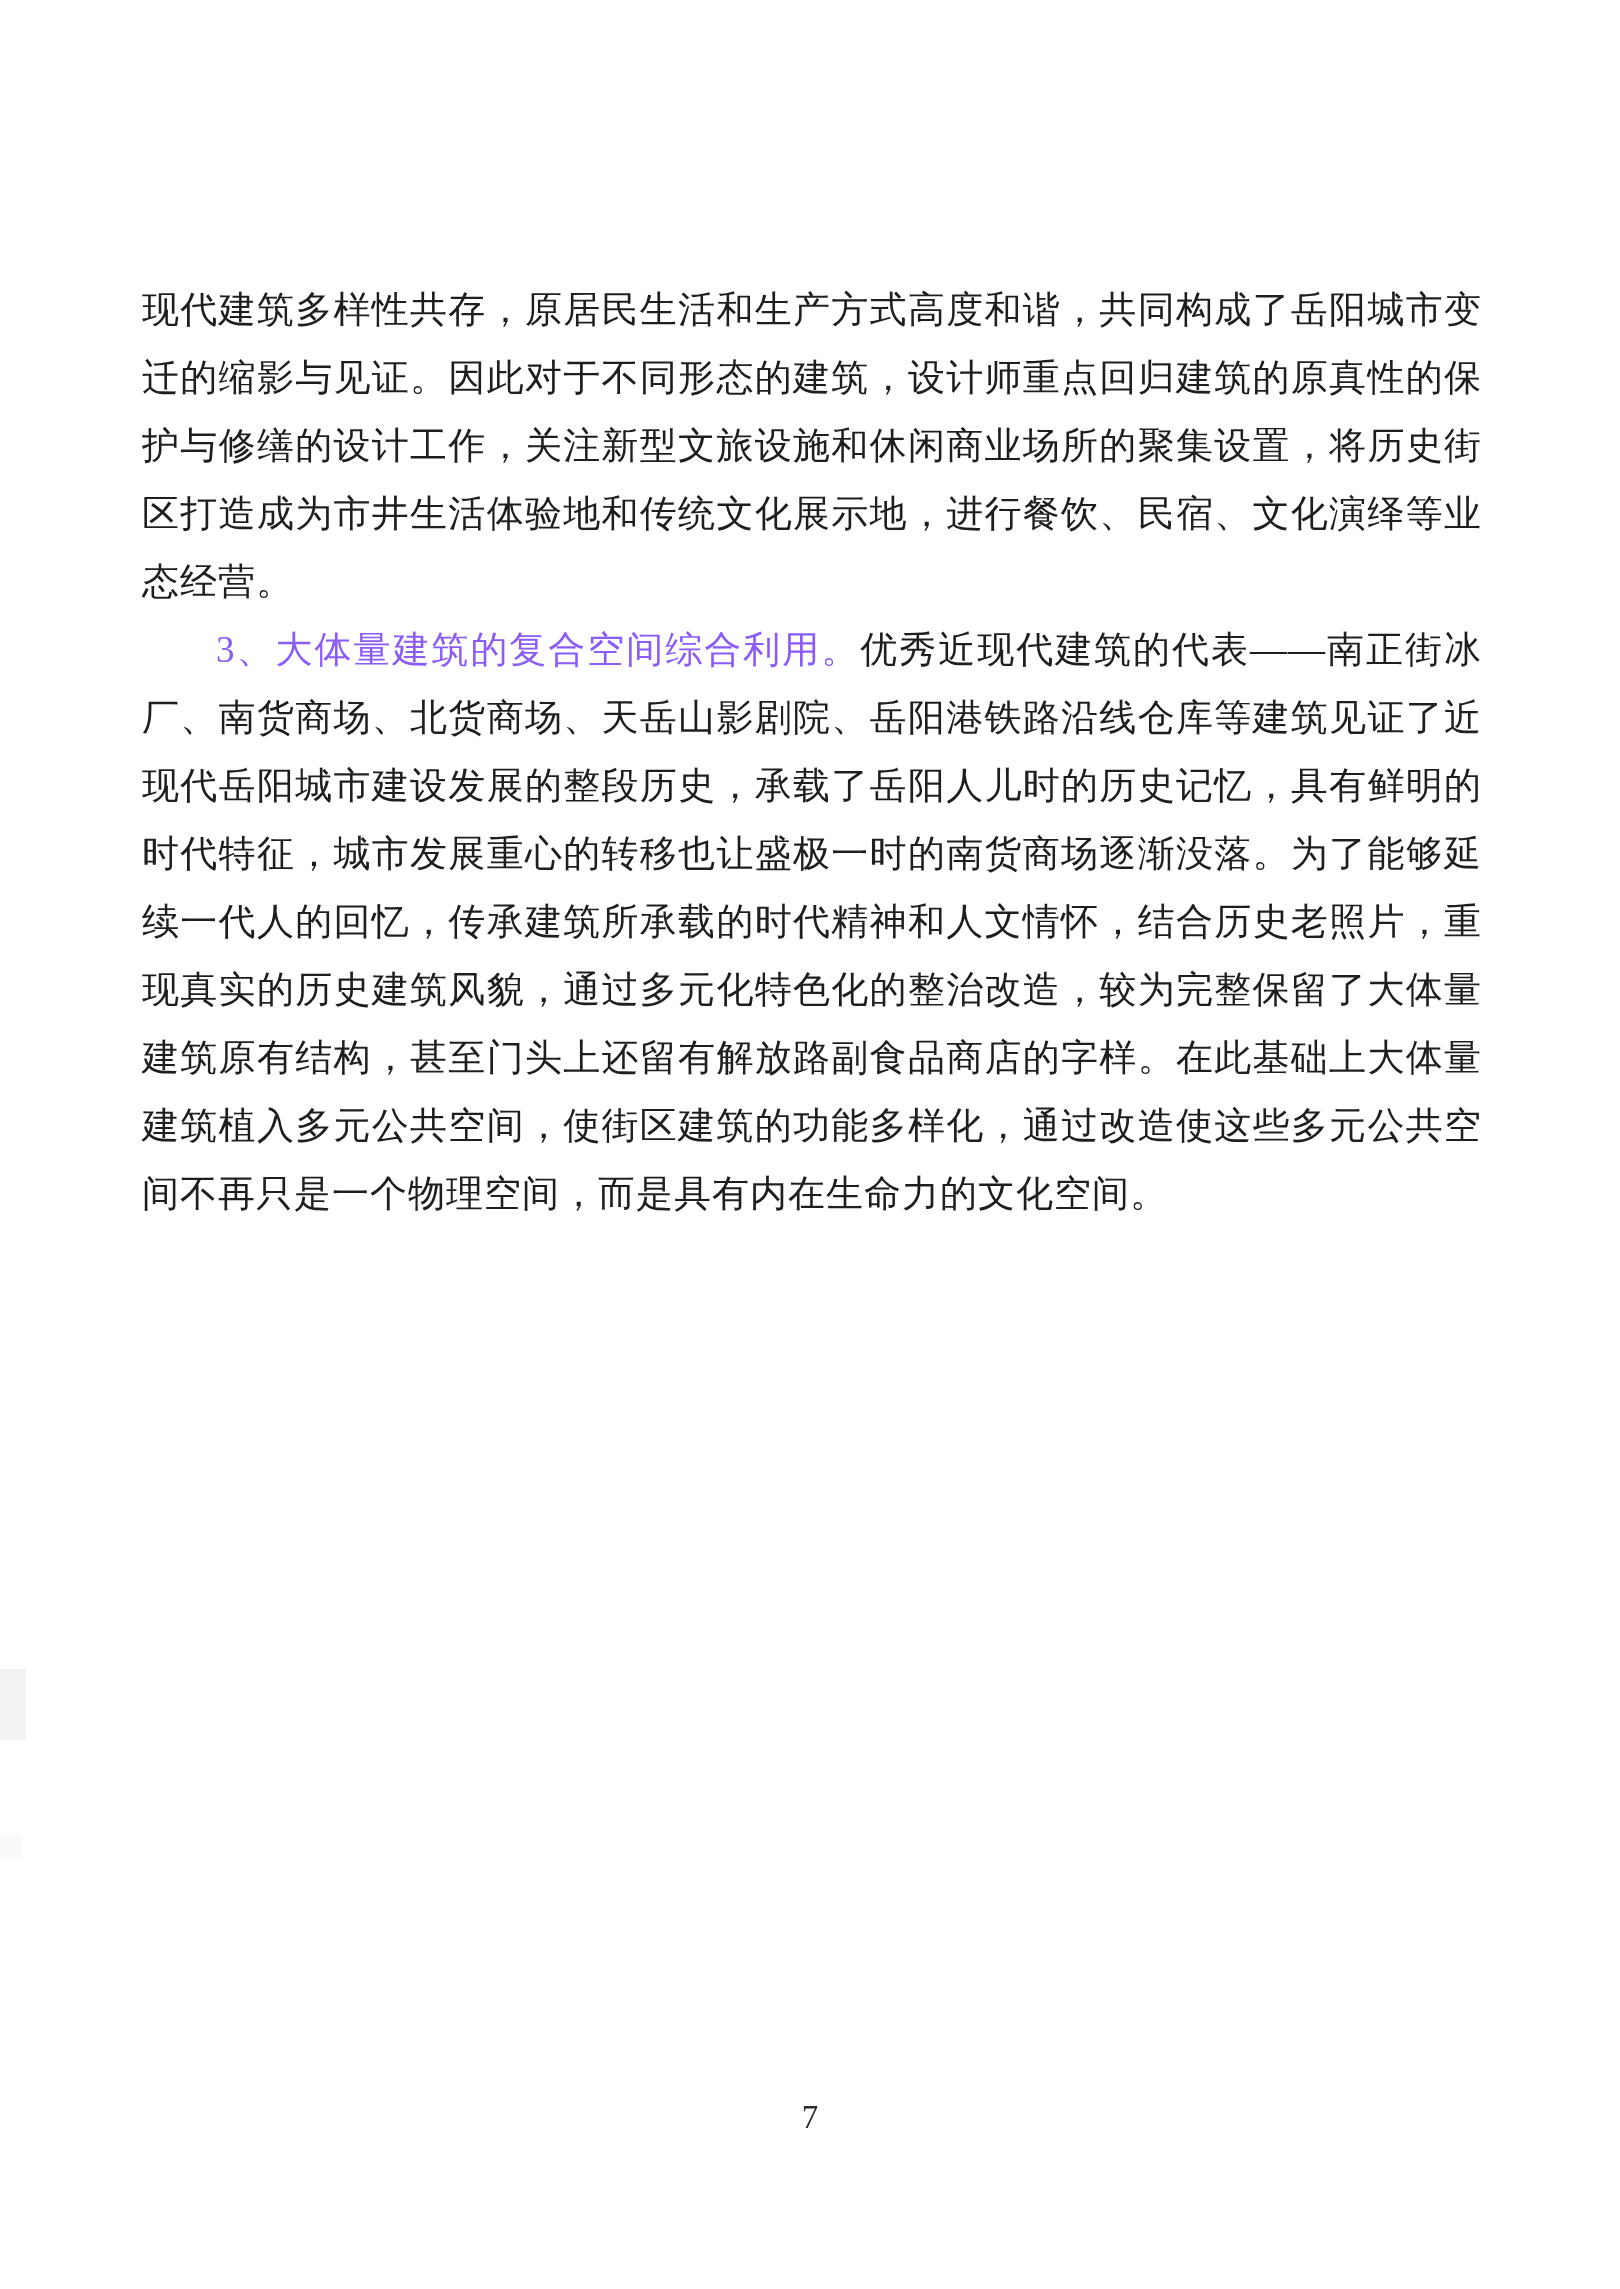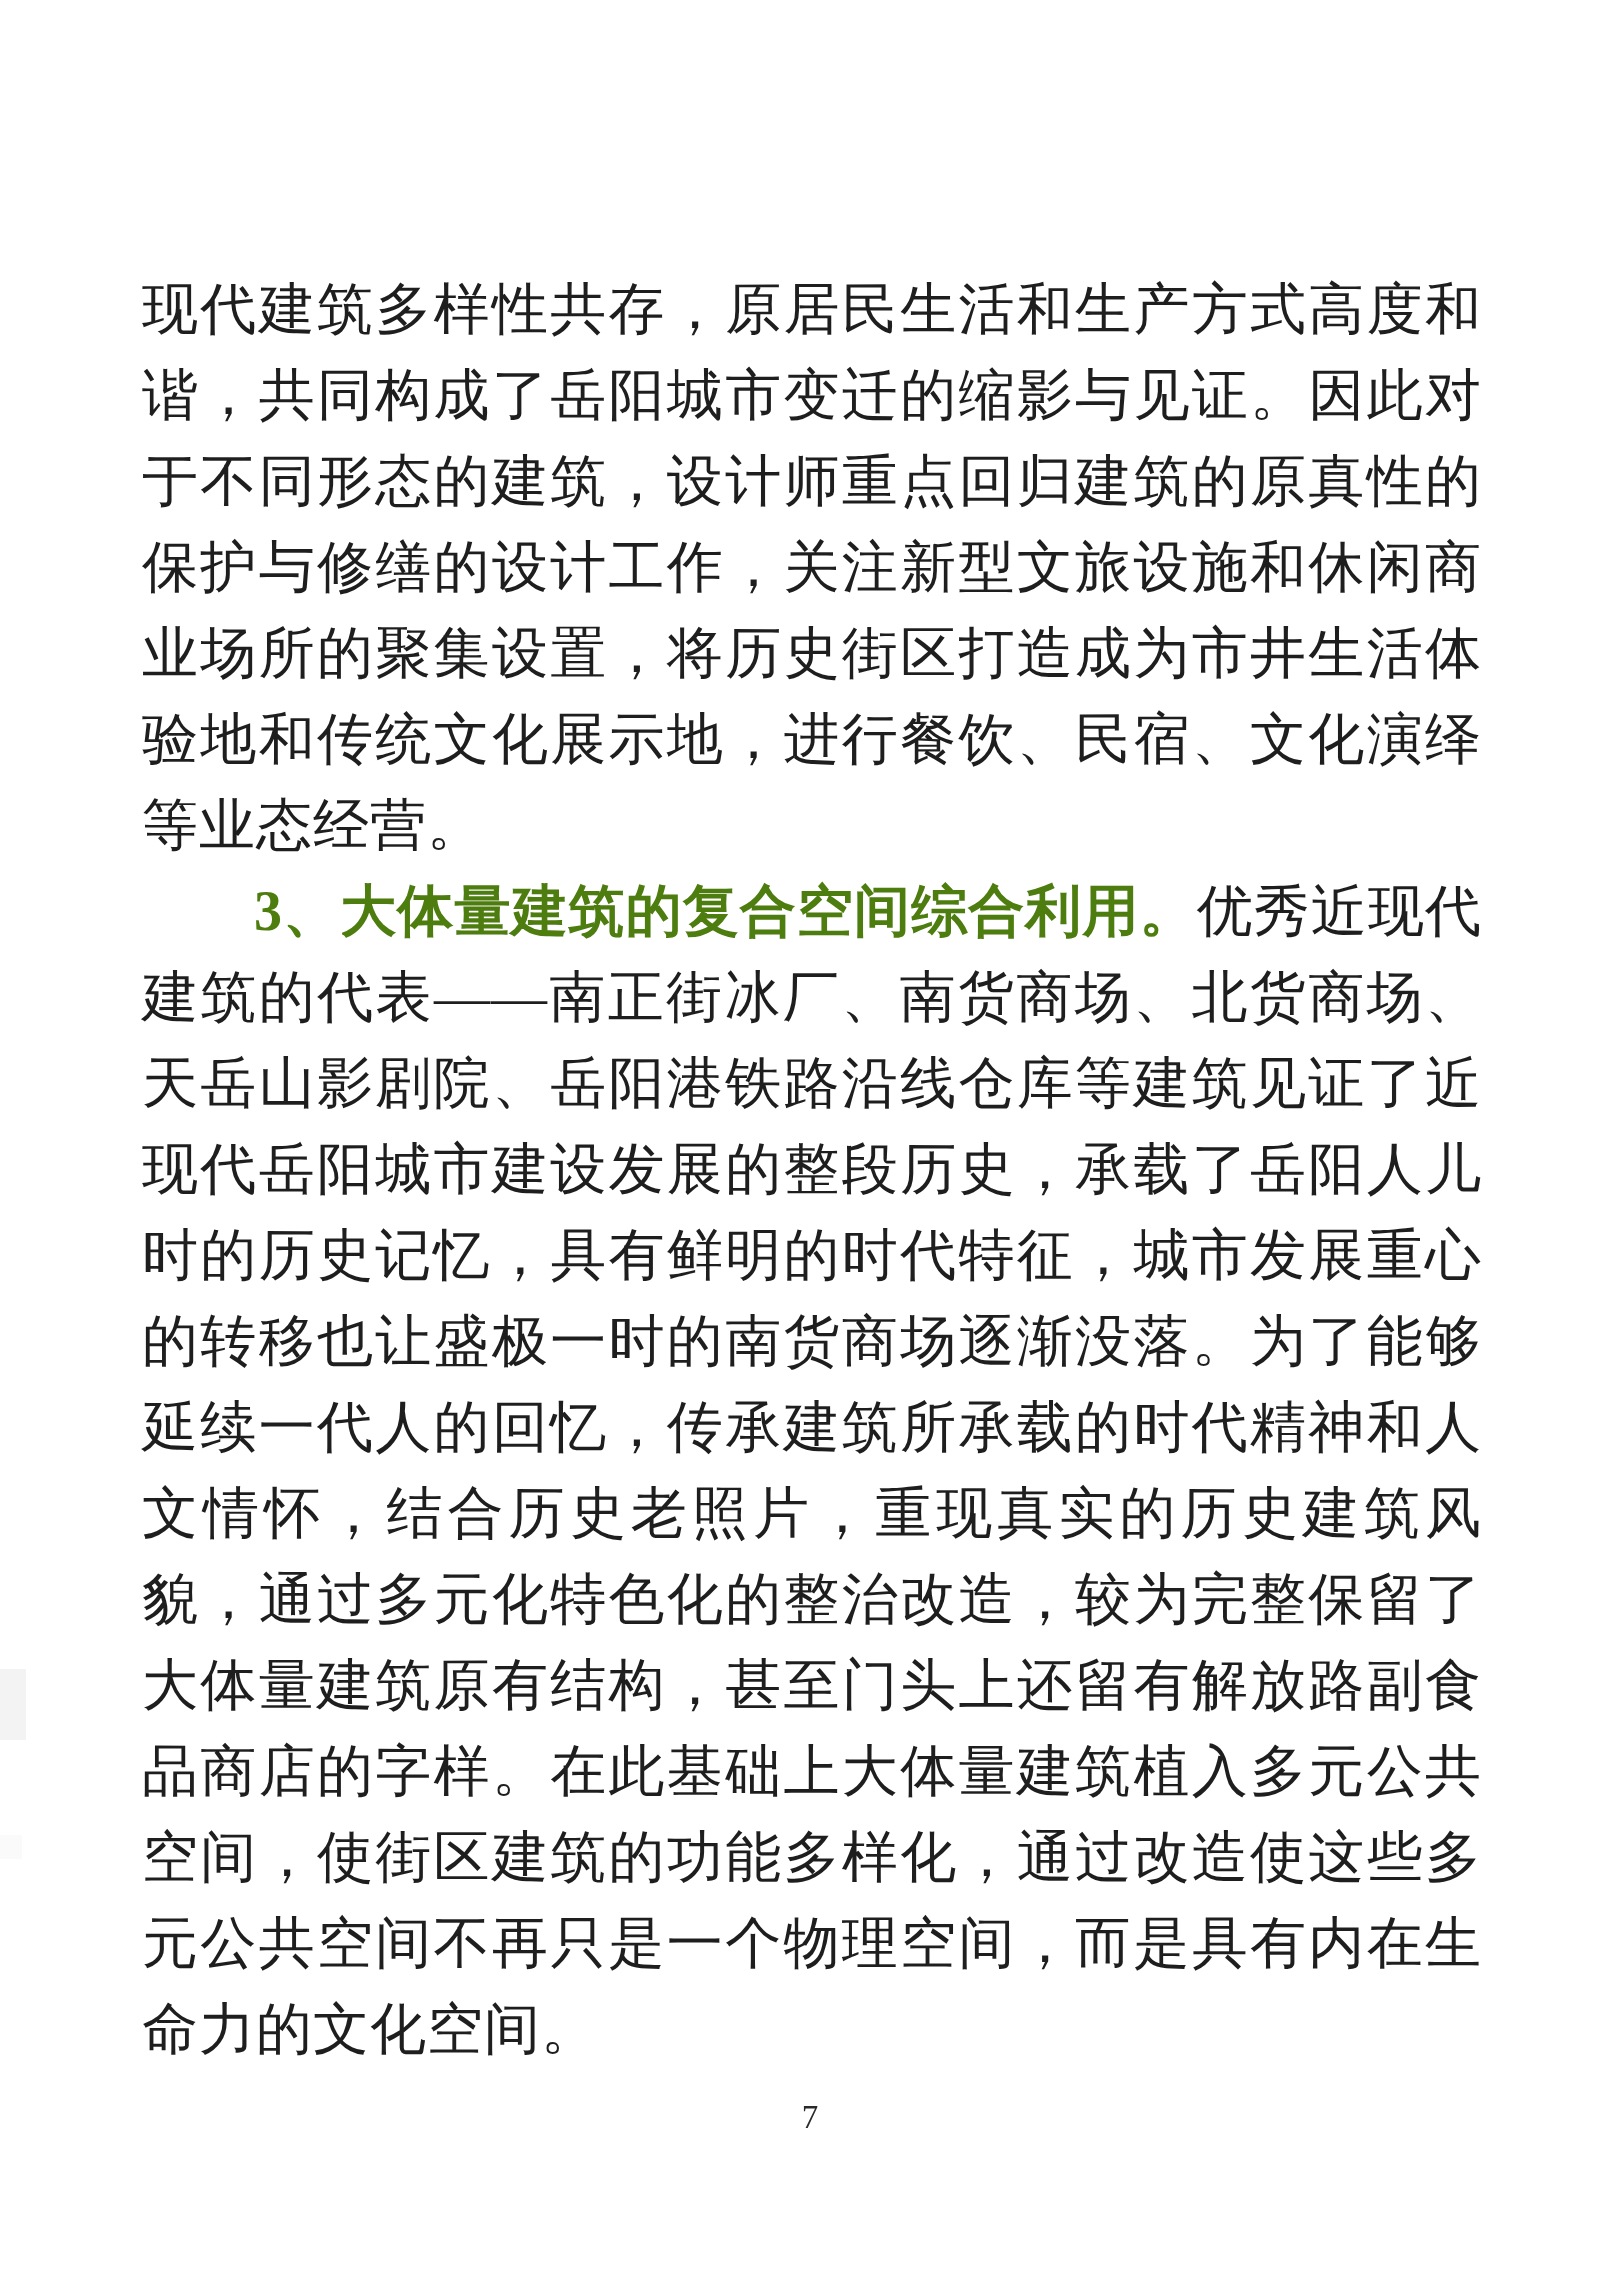--- a/index.html
+++ b/index.html
@@ -12,40 +12,40 @@
     width: 1620px;
     height: 2290px;
     background: #ffffff;
     overflow: hidden;
     font-family: "Liberation Serif", "DejaVu Serif", serif;
     color: #1e1e1e;
   }
   .content {
     position: absolute;
     left: 142px;
-    top: 266px;
+    top: 276px;
     width: 1340px;
-    font-size: 56px;
-    line-height: 86px;
+    font-size: 37px;
+    line-height: 68px;
     text-align: justify;
     text-justify: inter-ideograph;
     letter-spacing: 1px;
   }
   .content p {
     margin: 0;
     padding: 0;
     text-align: justify;
     text-align-last: left;
   }
   .indent {
     text-indent: 2em;
   }
   .para-heading {
-    font-weight: 700;
-    color: #4d7c0f;
+    font-weight: 400;
+    color: #8b5cf6;
   }
   .para-body {
     font-weight: 400;
   }
   .page-number {
     position: absolute;
     top: 2098px;
     left: 0;
     width: 100%;
     text-align: center;

